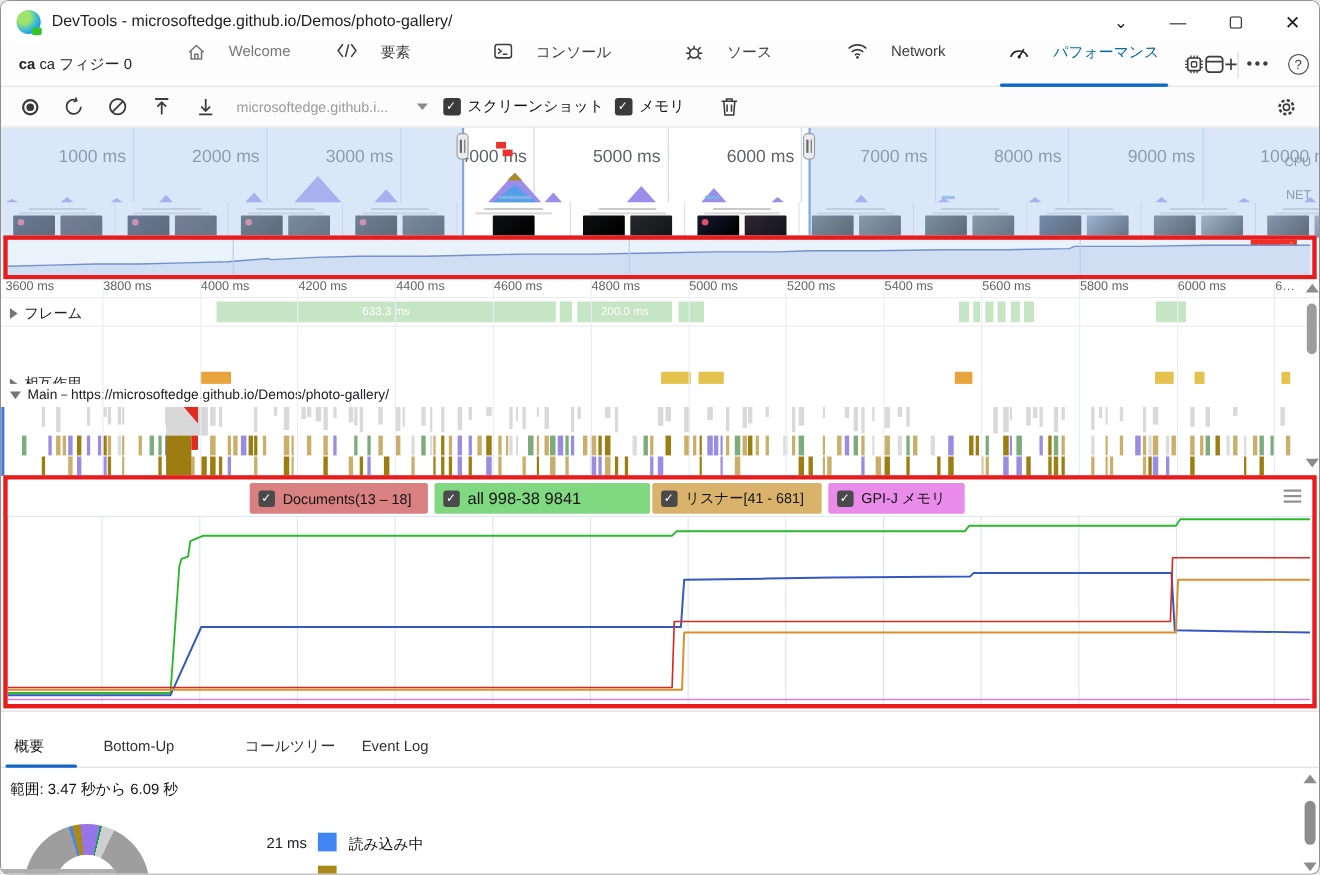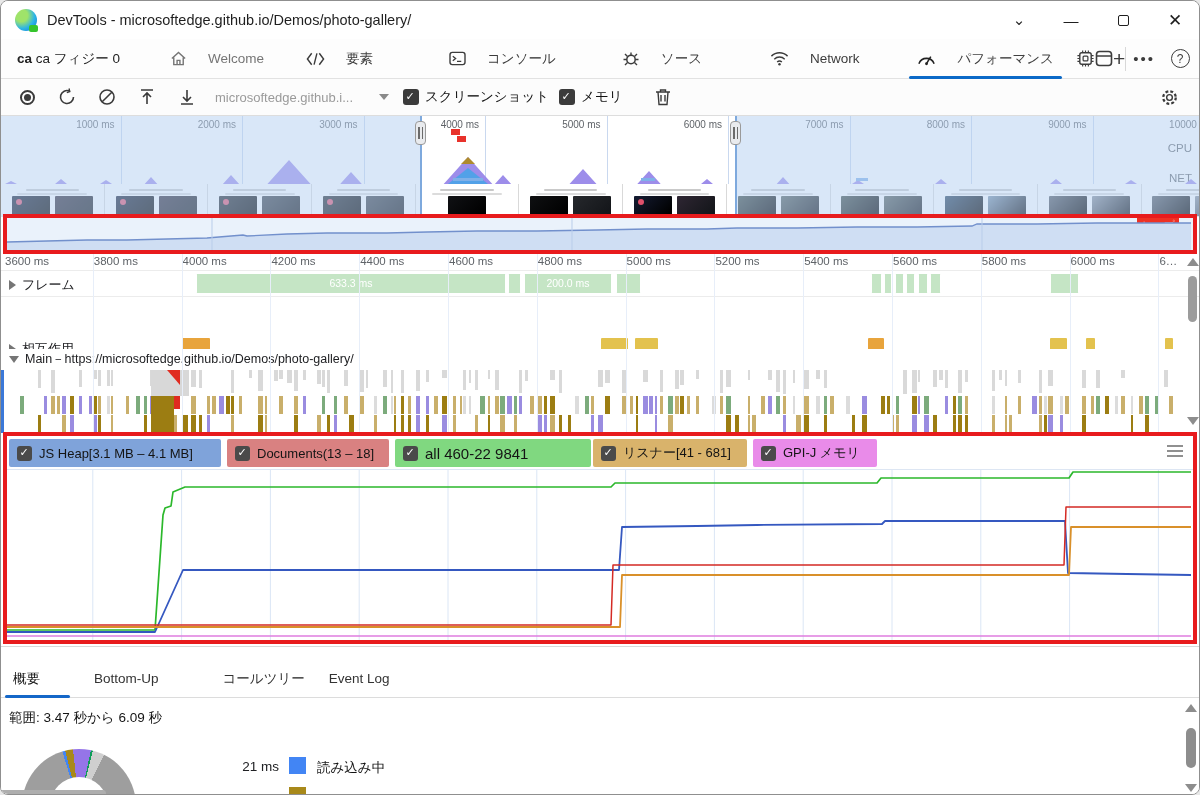--- a/index.html
+++ b/index.html
@@ -20,23 +20,23 @@
   .app-icon::after { content:""; position:absolute; right:-1px; bottom:-1px; width:9px; height:7px; background:#35c42c; border-radius:2px; }
   .title-text { font-size:14.5px; color:#1f1f1f;text-align:center; }
   .win-controls { margin-left:auto; display:flex; height:38px; }
   .win-btn { width:52px; height:38px; display:flex; align-items:center; justify-content:center; color:#1f1f1f; font-size:15px; cursor:default; }
   .win-btn .sq { width:11px; height:11px; border:1.4px solid #1f1f1f; border-radius:2px; }
   
   .tabbar { position:absolute; left:0; top:38px; width:1200px; height:40px; background:#fdfdfd; border-bottom:1px solid #e2e2e2; display:flex; align-items:center; }
   .device-tab { font-size:13.5px; color:#222; padding:0 18px 0 16px; white-space:nowrap; }
   .device-tab b { font-weight:bold; }
   .vsep { width:1px; height:24px; background:#d8d8d8; }
-  .tab { display:flex; align-items:center; gap:21px; padding:0 14px; height:40px; font-size:13.5px; color:#3c3c3c; position:relative; white-space:nowrap; }
+  .tab { display:flex; gap:21px; padding:0 14px; height:40px; font-size:13.5px; color:#3c3c3c; position:relative; white-space:nowrap; }
   .tab.welcome { color:#757575; }
-  .tab.active { color:#404040; }
+  .tab.active { color:#0369a1; }
   .tab.active::after { content:""; position:absolute; left:6px; right:6px; bottom:0; height:3px; background:#0b69c7; border-radius:2px; }
   .tab svg { display:block; }
   .icon-btn { width:36px; height:40px; display:flex; align-items:center; justify-content:center; color:#3c3c3c; }
   .plus-btn { font-size:21px; font-weight:300; color:#3c3c3c; }
   .more-dots { font-size:15px; letter-spacing:2px; color:#3c3c3c; }
   .help-circle { width:19px; height:19px; border:1.5px solid #3c3c3c; border-radius:50%; display:flex; align-items:center; justify-content:center; font-size:12px; color:#3c3c3c; }
   
   .toolbar { position:absolute; left:0; top:78px; width:1200px; height:37px; background:#fcfcfc; border-bottom:1px solid #ddd; display:flex; align-items:center; }
   .tool { width:40px; height:36px; display:flex; align-items:center; justify-content:center; }
   .rec-outer { width:15px; height:15px; border:2px solid #3a3a3a; border-radius:50%; display:flex; align-items:center; justify-content:center; }
@@ -44,21 +44,21 @@
   .profile-select { display:flex; align-items:center; gap:26px; margin-left:8px; }
   .profile-text { font-size:13px; color:#9a9a9a; max-width:165px; }
   .caret-down { width:0; height:0; border-left:5px solid transparent; border-right:5px solid transparent; border-top:6px solid #8a8a8a; }
   .chk { width:16px; height:16px; background:#3b3b3b; border-radius:3px; position:relative; flex:0 0 auto; }
   .chk::after { content:"✓"; position:absolute; left:2.5px; top:0.5px; color:#fff; font-size:11px; }
   .chk-label { font-size:13.5px; color:#111; margin:0 4px 0 6px; }
   .chk-group { display:flex; align-items:center; margin-left:14px; }
   .gear-right { position:absolute; right:12px; top:0; height:36px; display:flex; align-items:center; }
   
   .overview { position:absolute; left:0; top:115px; width:1200px; height:101px; background:#fff; overflow:hidden; }
-  .ov-tick { position:absolute; top:3px; width:70px; text-align:right; font-size:10px; color:#5f6368; }
+  .ov-tick { position:absolute; top:18px; width:70px; text-align:right; font-size:16px; color:#5f6368; }
   .ov-grid { position:absolute; top:0; width:1px; height:101px; background:#c9d8ef; }
   .ov-label { position:absolute; right:9px; font-size:11.5px; color:#5f6368; }
   .shade { position:absolute; top:0; height:101px; background:rgba(183,209,242,0.52); }
   .sel-line { position:absolute; top:0; width:2px; height:101px; background:#7ea9dd; }
   .handle { position:absolute; top:5px; width:11px; height:24px; background:#e9ebee; border:1px solid #9a9a9a; border-radius:4px; display:flex; align-items:center; justify-content:center; gap:2px; }
   .handle i { display:block; width:1.5px; height:12px; background:#6b6b6b; }
   .film { position:absolute; left:0; top:68px; width:1200px; height:33px; display:flex; }
   .film-cell { width:103.7px; flex:0 0 auto; border-right:1px solid #d9d9d9; background:#fff; position:relative; padding-top:3px; }
   .film-line { height:2px; background:#c9c9c9; margin:2px auto 0; border-radius:1px; }
   .thumb-row { position:absolute; left:0; right:0; bottom:1px; display:flex; justify-content:center; gap:5px; }
@@ -765,31 +765,27 @@
       <div class="d-grid" style="left: 1157.4px;"></div>
     </div>
 
   <div class="memsec">
     <div class="legend-row" id="legendrow">
       <div class="burger">
           <i></i>
           <i></i>
           <i></i>
         </div>
-    <div class="badge" style="left: 2px; width: 212px; background: rgb(127, 163, 218);">
-          <div class="chk"></div>
-          <div class="badge-label">JS Heap[3.1 MB – 4.1 MB]</div>
-        </div>
         <div class="badge" style="left: 220px; width: 162px; background: rgb(217, 129, 129);">
           <div class="chk"></div>
           <div class="badge-label">Documents(13 – 18]</div>
         </div>
         <div class="badge" style="left: 388px; width: 196px; background: rgb(128, 216, 128);">
           <div class="chk"></div>
-          <div class="badge-label" style="font-size: 15px;">all 460-22 9841</div>
+          <div class="badge-label" style="font-size: 15px;">all 998-38 9841</div>
         </div>
         <div class="badge" style="left: 586px; width: 154px; background: rgb(217, 179, 107);">
           <div class="chk"></div>
           <div class="badge-label">リスナー[41 - 681]</div>
         </div>
         <div class="badge" style="left: 746px; width: 124px; background: rgb(233, 139, 233);">
           <div class="chk"></div>
           <div class="badge-label">GPI-J メモリ</div>
         </div>
       </div>

